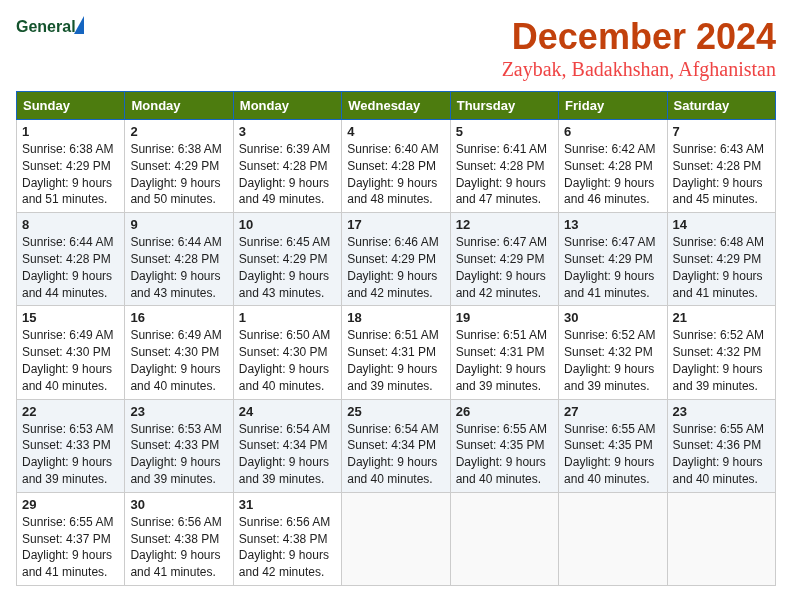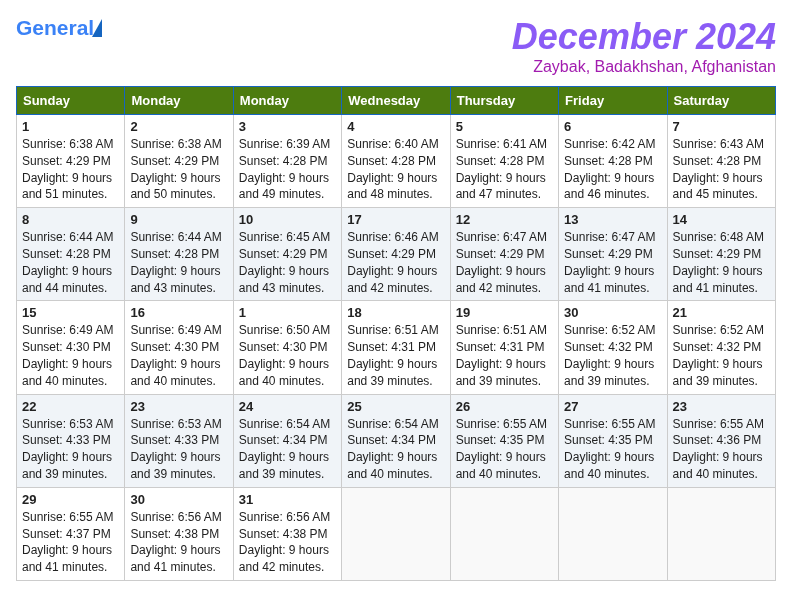--- a/index.html
+++ b/index.html
@@ -15,26 +15,26 @@
       justify-content: space-between;
       align-items: flex-start;
       margin-bottom: 10px;
     }
     .title-area {
       text-align: right;
     }
     .month-title {
       font-size: 36px;
       font-weight: bold;
-      color: #8b5cf6;
-      font-style: italic;
+      color: #c2410c;
     }
     .location-title {
-      font-size: 16px;
-      color: #a21caf;
+      font-size: 20px;
+      color: #ef4444;
+      font-family: Liberation Serif, serif;
     }
     .calendar {
       width: 100%;
       border-collapse: collapse;
       border: 1px solid #ccc;
     }
     .calendar th {
       background: #4d7c0f;
       color: #fff;
       text-align: left;
@@ -89,21 +89,21 @@
     }
     .logo-row1 { display: flex; align-items: flex-end; }
     .logo-row2 { display: flex; align-items: center; }
   </style>
 </head>
 <body>
 
 <div class="header-area">
   <div class="logo-block">
     <div class="logo-row1">
-      <span style="font-size:21px;font-weight:bold;color:#3b82f6;">General</span>
+      <span style="font-size:16px;font-weight:bold;color:#14532d;">General</span>
       <span class="logo-triangle"></span>
     </div>
   </div>
   <div class="title-area">
     <div class="month-title">December 2024</div>
     <div class="location-title">Zaybak, Badakhshan, Afghanistan</div>
   </div>
 </div>
 
 <table class="calendar">

